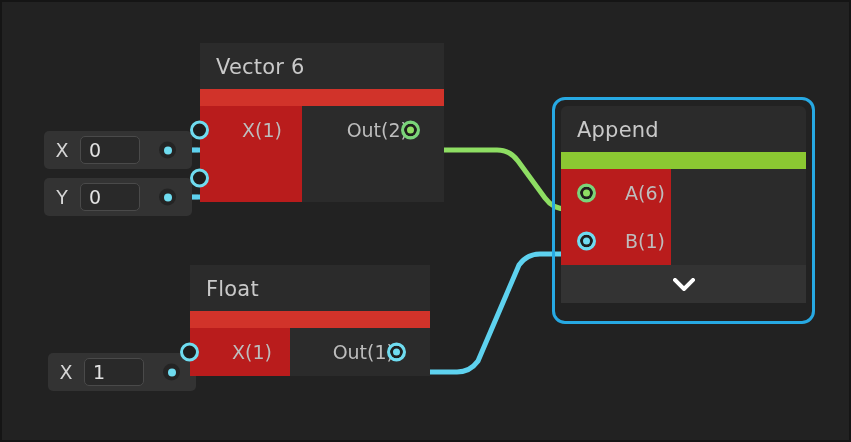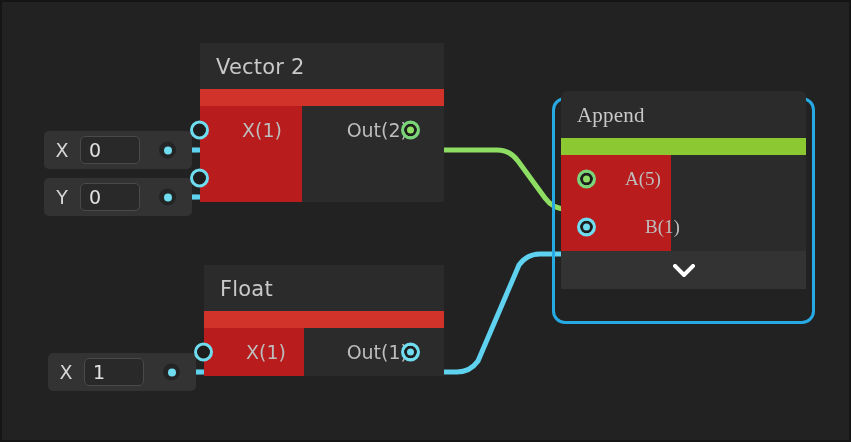--- a/index.html
+++ b/index.html
@@ -213,74 +213,74 @@
 
   <div class="prop-row" style="left:46px; top:351px; width:148px;">
     <span class="prop-label">X</span>
     <input class="prop-input" type="text" value="1" style="">
     <span class="prop-socket">
         <i></i>
       </span>
   </div>
 
   <div class="node" style="left:198px; top:41px; width:244px;">
-    <div class="node-title">Vector 2</div>
+    <div class="node-title">Vector 6</div>
     <div class="accent-bar" style="background:#d1332a;"></div>
     <div class="node-body">
       <div class="col-in" style="width:102px;">
         <div class="port-row in">
           <span class="port cyan left"></span>
           <span class="port-label">X(1)</span>
         </div>
         <div class="port-row in">
           <span class="port cyan left"></span>
         </div>
       </div>
       <div class="col-out">
         <div class="port-row out">
           <span class="port-label">Out(2)</span>
           <span class="port green filled right" style="right:24px;"></span>
         </div>
       </div>
     </div>
   </div>
 
-  <div class="node" style="left:202px; top:263px; width:240px;">
+  <div class="node" style="left:188px; top:263px; width:240px;">
     <div class="node-title">Float</div>
     <div class="accent-bar" style="background:#d1332a;"></div>
     <div class="node-body">
       <div class="col-in" style="width:100px;">
         <div class="port-row in">
           <span class="port cyan left"></span>
           <span class="port-label">X(1)</span>
         </div>
       </div>
       <div class="col-out">
         <div class="port-row out">
           <span class="port-label">Out(1)</span>
           <span class="port cyan filled right" style="right:24px;"></span>
         </div>
       </div>
     </div>
   </div>
 
   <div class="sel-ring" style="left:550px; top:95px; width:263px; height:227px;"></div>
 
-  <div class="node selected" style="left:559px; top:89px; width:245px;font-family:Liberation Serif, serif;">
+  <div class="node selected" style="left:559px; top:104px; width:245px;">
     <div class="node-title">Append</div>
     <div class="accent-bar" style="background:#8bc832;"></div>
     <div class="node-body">
       <div class="col-in" style="width:110px;">
         <div class="port-row in">
           <span class="port green filled left" style="left:16px;"></span>
-          <span class="port-label" style="padding-left:64px;">A(5)</span>
+          <span class="port-label" style="padding-left:64px;">A(6)</span>
         </div>
         <div class="port-row in">
           <span class="port cyan filled left" style="left:16px;"></span>
-          <span class="port-label" style="padding-left:84px;">B(1)</span>
+          <span class="port-label" style="padding-left:64px;">B(1)</span>
         </div>
       </div>
     </div>
     <div class="node-footer">
       <svg class="chevron" viewBox="0 0 22 13">
         <path d="M 2 2 L 11 11 L 20 2" fill="none" stroke="#ffffff" stroke-width="4" stroke-linecap="square" stroke-linejoin="miter"></path>
       </svg>
     </div>
   </div>
 

